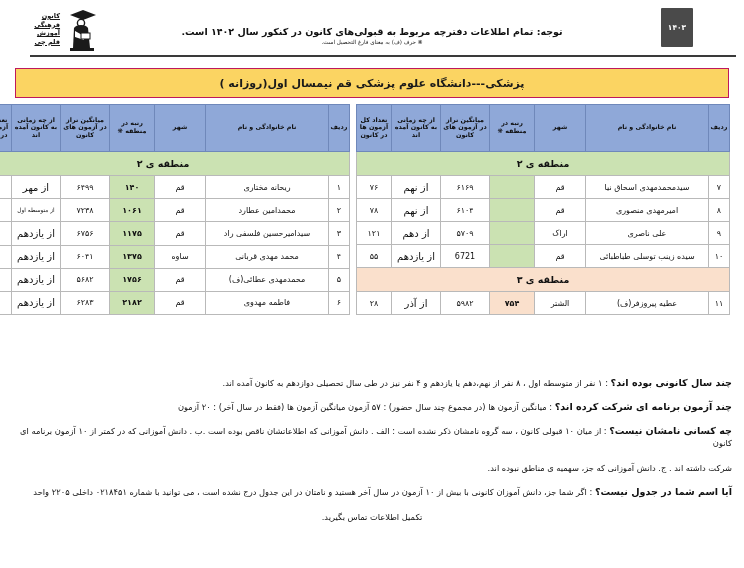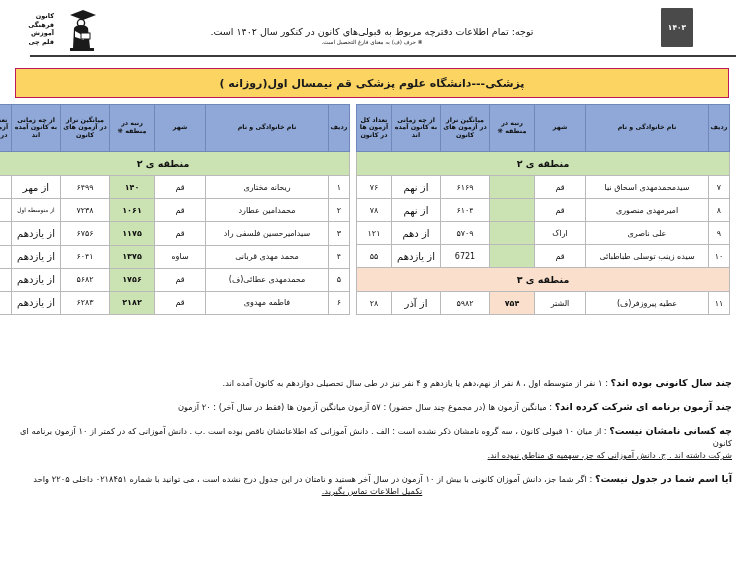--- a/index.html
+++ b/index.html
@@ -5,24 +5,24 @@
   html,body{margin:0;padding:0;}
   body{
     width:744px;height:568px;background:#ffffff;
     font-family:"DejaVu Sans","Liberation Sans",sans-serif;
     color:#1a1a1a;overflow:hidden;position:relative;
   }
   
   .header{position:relative;height:64px;}
   .logo{position:absolute;right:auto;left:16px;top:4px;width:84px;height:54px;display:flex;align-items:flex-start;}
   .logo-fig{width:34px;height:52px;position:relative;flex:0 0 auto;}
-  .logo-words{display:flex;flex-direction:column;justify-content:flex-start;gap:0px;margin-right:12px;padding-top:8px;}
+  .logo-words{display:flex;flex-direction:column;justify-content:flex-start;gap:0px;margin-right:6px;padding-top:8px;text-decoration:underline;}
   .logo-words span{font-size:6.5px;line-height:8.6px;color:#111;font-weight:bold;letter-spacing:0;}
   .notice{position:absolute;left:0;right:0;top:26px;text-align:center;}
-  .notice-main{font-size:9.5px;font-weight:normal;color:#111;letter-spacing:0;}
+  .notice-main{font-size:9.5px;font-weight:bold;color:#111;letter-spacing:0;}
   .notice-sub{font-size:5.6px;color:#222;margin-top:2px;}
   .brand{position:absolute;right:8px;top:6px;width:118px;text-align:center;}
   .brand-name{font-size:17px;font-weight:bold;color:#111;font-style:italic;letter-spacing:-.5px;}
   .brand-year{display:inline-block;margin-top:2px;background:#4a4a4a;color:#fff;font-size:7.5px;font-weight:bold;padding:15px 7px;border-radius:1px;}
   .hrule{position:absolute;left:30px;right:8px;top:55px;height:2px;background:#3a3a3a;}
   
   .title-bar{
     margin:4px 15px 0 15px;height:28px;background:#FBD462;border:1px solid #be185d;
     display:flex;align-items:center;justify-content:center;
   }
@@ -48,21 +48,21 @@
   td.rank-green{background:#CBE2B2;font-weight:bold;}
   td.rank-peach{background:#FAE0CC;font-weight:bold;}
   td.since{font-size:10px;}
   td.since.small{font-size:5.8px;}
   tr.region-green td{background:#CBE2B2;font-size:9.5px;font-weight:bold;height:21px;color:#111;}
   tr.region-peach td{background:#FAE0CC;font-size:9.5px;font-weight:bold;height:21px;color:#111;}
   
   .notes{margin:62px 12px 0 12px;}
   .note{font-size:8.3px;line-height:12px;color:#111;margin-bottom:12px;text-align:right;}
   .note b{font-size:9.6px;font-weight:bold;}
-  .note .tail{display:block;margin-top:0;text-decoration:underline;}
+  .note .tail{display:block;margin-top:13px;}
   .note.q4{margin-bottom:0;}
   .note-end{text-align:center;font-size:8.3px;margin-top:6px;}
 </style>
 </head>
 <body>
 
 <div class="header">
 
   <div class="logo">
     <div class="logo-fig">

